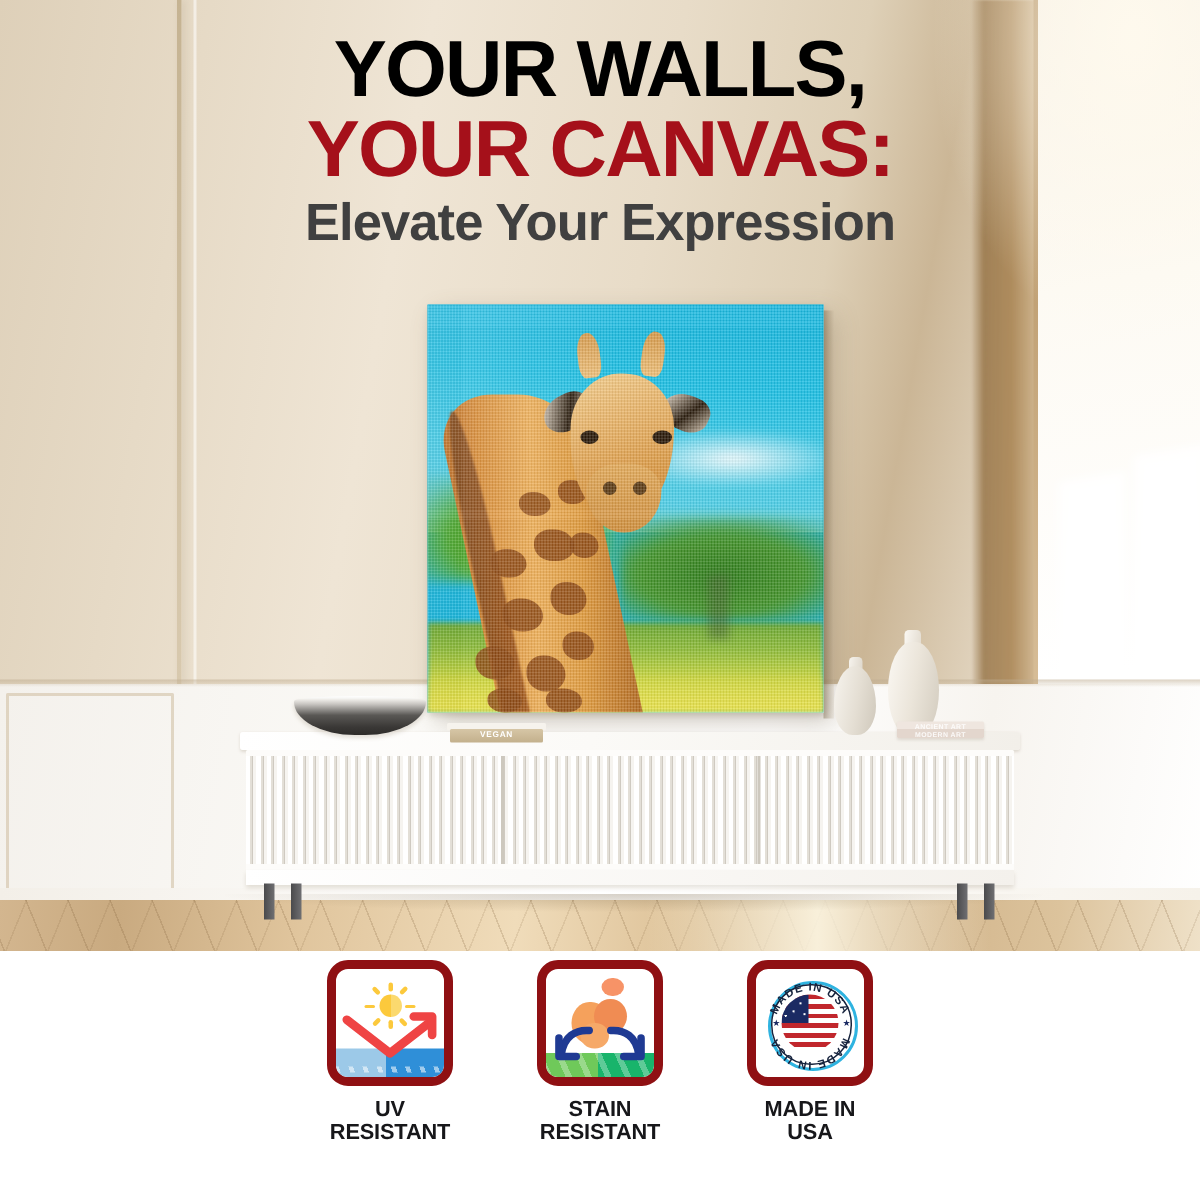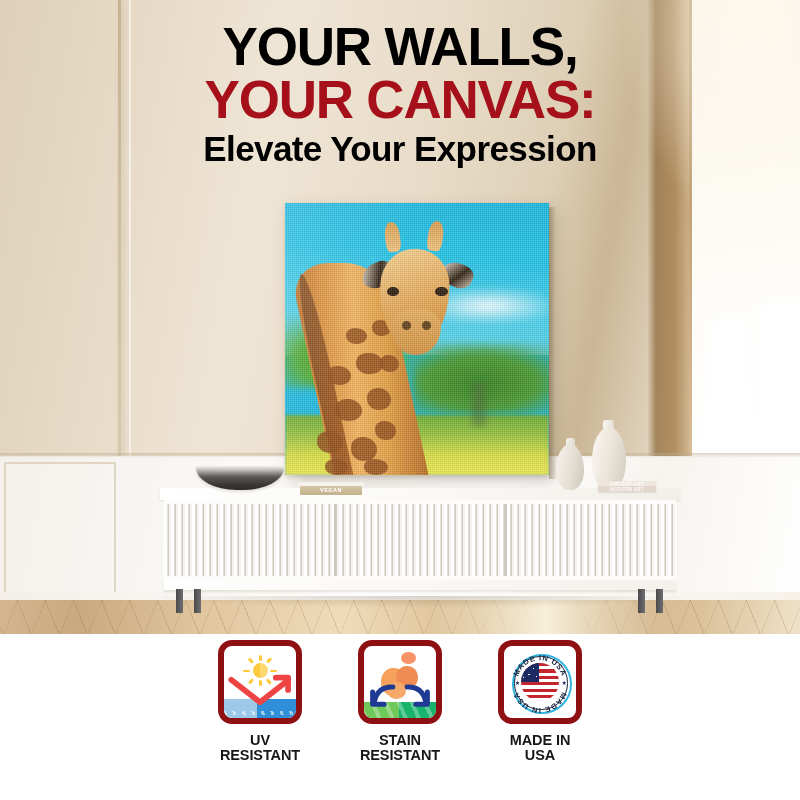--- a/index.html
+++ b/index.html
@@ -478,21 +478,21 @@
     <div class="vase-b-neck"></div>
     <div class="vase-b"></div>
 
     <div class="books-r"></div>
     <div class="books-r-l1">ANCIENT ART</div>
     <div class="books-r-l2">MODERN ART</div>
 
     <div style="position:absolute;left:0;top:22px;width:800px;text-align:center;">
       <div style="font-size:53px;font-weight:800;letter-spacing:-1.2px;line-height:.94;color:#000000;">YOUR WALLS,</div>
       <div style="font-size:53px;font-weight:800;letter-spacing:-1.2px;line-height:1.04;color:#A5101A;">YOUR CANVAS:</div>
-      <div style="font-size:35px;font-weight:700;letter-spacing:-.6px;line-height:1.25;color:#000000;">Elevate Your Expression</div>
+      <div style="font-size:35px;font-weight:700;letter-spacing:-.6px;line-height:1.25;color:#404040;">Elevate Your Expression</div>
     </div>
 
   </div>
 
   <div class="features">
 
     <div class="feature">
       <div class="badge">
         <div class="badge-inner">
           <div class="uv-water"></div>

